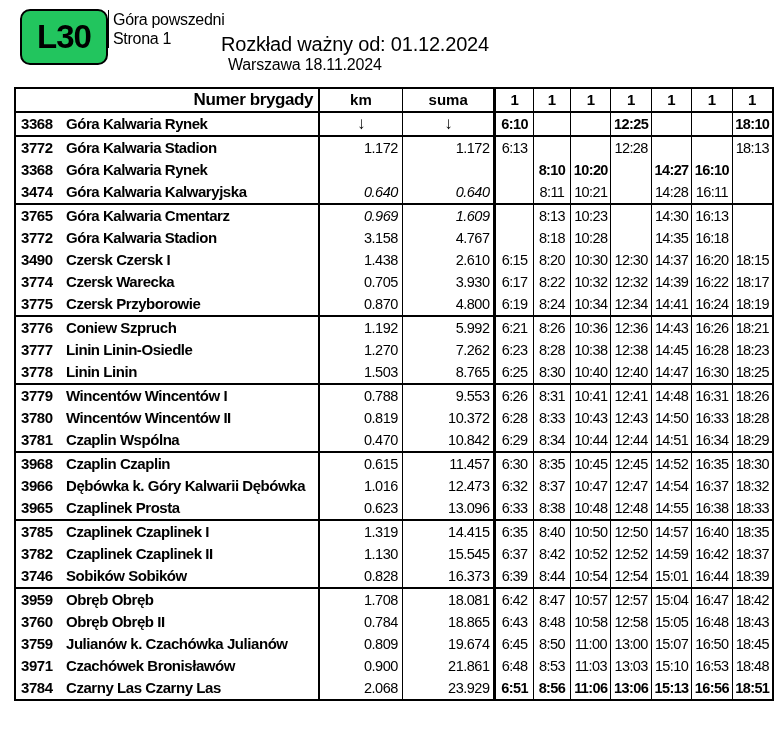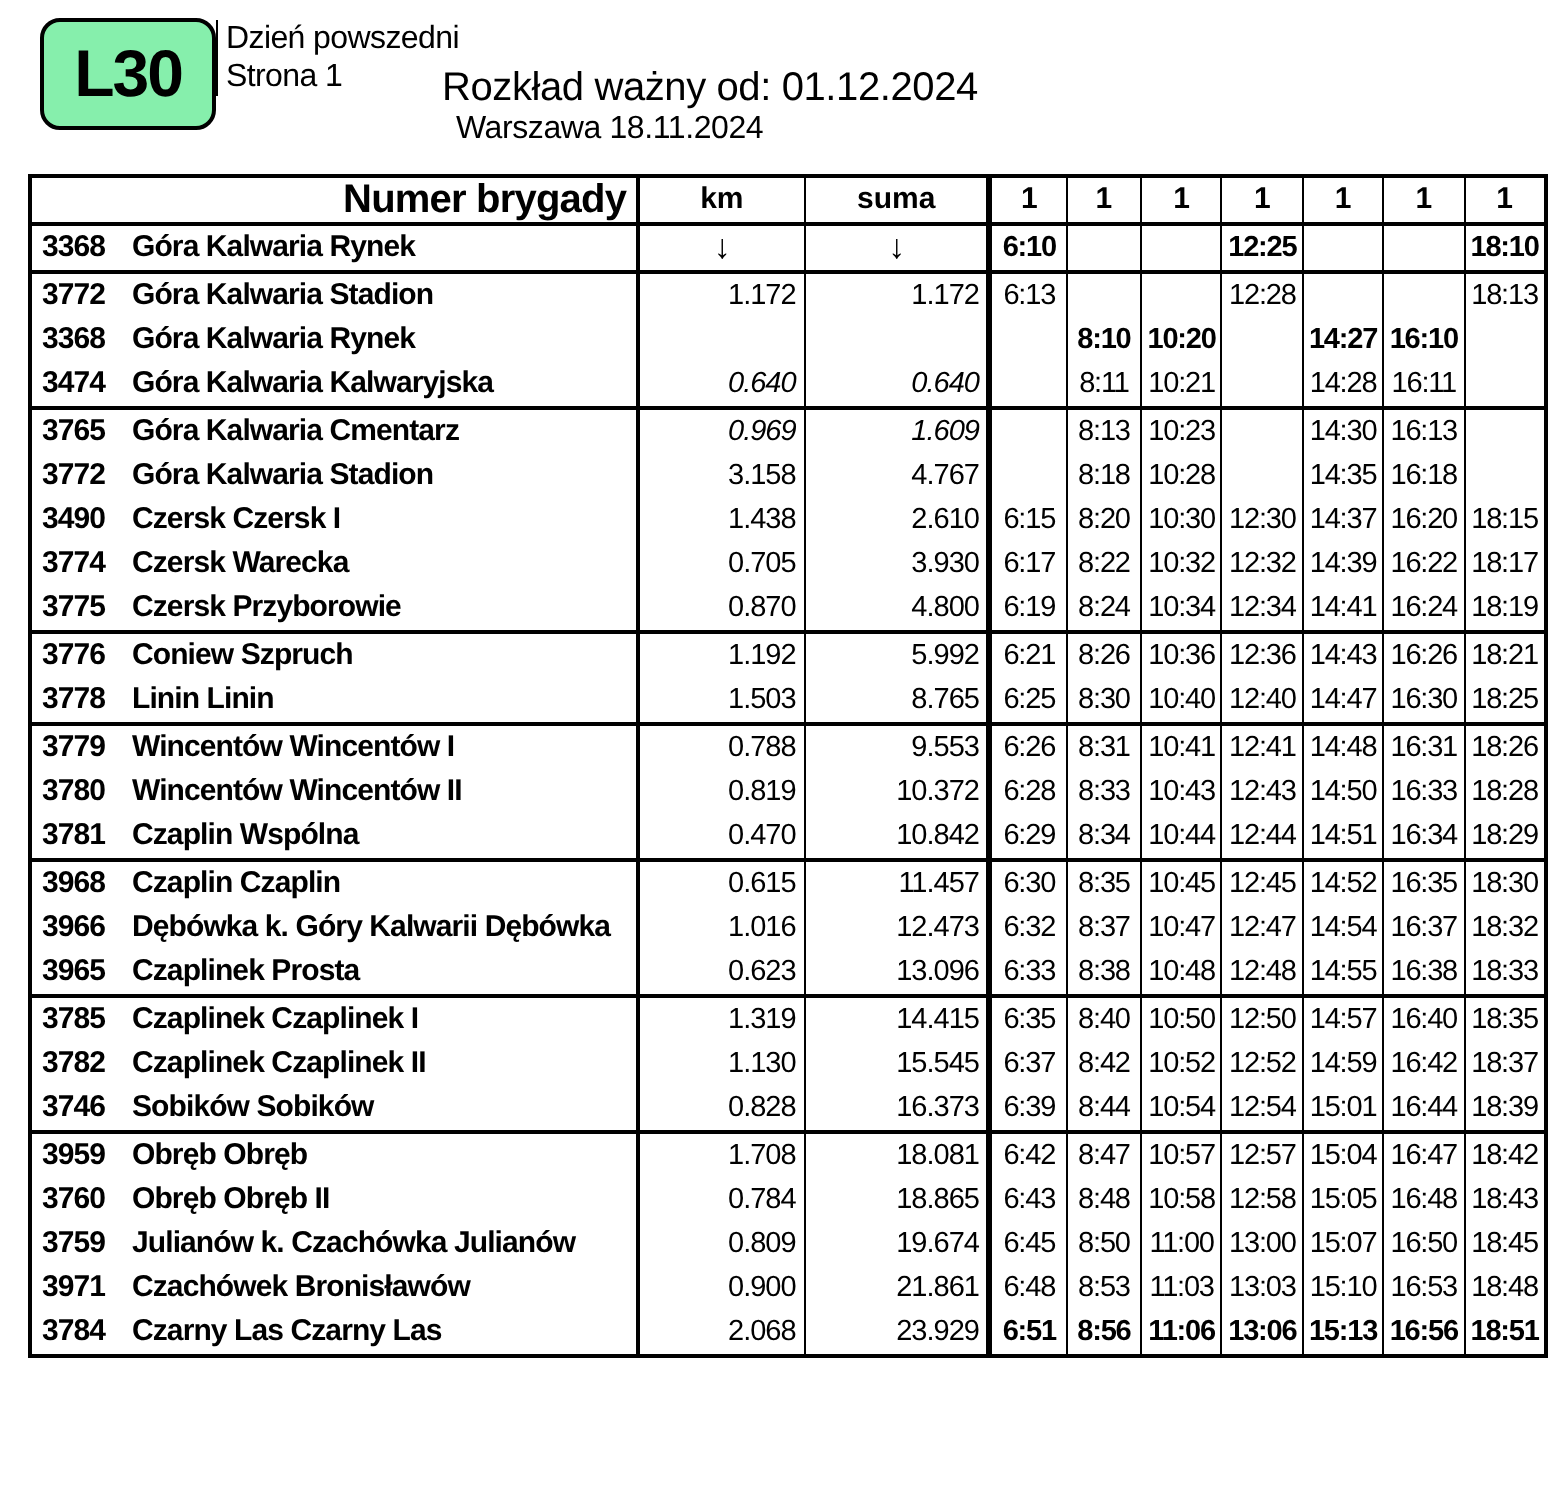--- a/index.html
+++ b/index.html
@@ -5,21 +5,21 @@
   html,body { margin:0; padding:0; }
   body {
     width:774px; height:750px; position:relative;
     background:#ffffff; color:#000;
     font-family:"Liberation Sans", sans-serif;
     overflow:hidden;
   }
   
   .badge {
     position:absolute; left:20px; top:9px; width:84px; height:52px;
-    border:2.5px solid #000; border-radius:10px; background:#86efac;
+    border:2.5px solid #000; border-radius:10px; background:#22c55e;
     display:flex; align-items:center; justify-content:center;
     font-size:33px; font-weight:bold; letter-spacing:-1px;
   }
   .day-block {
     position:absolute; left:108px; top:10px;
     border-left:1px solid #000; padding-left:4px;
     font-size:16px; line-height:19px; letter-spacing:-0.3px;
   }
   .validity {
     position:absolute; left:221px; top:33px;
@@ -38,40 +38,40 @@
   }
   thead th { border-bottom:2.5px solid #000; font-weight:bold; }
   tr.sep td { border-top:2px solid #000; }
   .v1 { border-left:1px solid #000; }
   .v2 { border-left:2px solid #000; }
   .v3 { border-left:3px solid #000; }
   .c-name { width:306px; }
   .c-km   { width:54px; }
   .c-suma { width:69px; }
   .c-time { width:43px; }
-  th.corner { text-align:right; padding-right:5px; font-size:20px; letter-spacing:-0.4px; }
+  th.corner { text-align:right; padding-right:5px; font-size:17px; letter-spacing:-0.4px; }
   th.small  { text-align:center; font-size:15px; }
   .name-cell {
     text-align:left; padding-left:5px; font-weight:bold;
     font-size:15px; letter-spacing:-0.45px;
   }
   .code { display:inline-block; min-width:35px; margin-right:10px; }
   .num  { text-align:right; padding-right:4px; font-size:14.5px; letter-spacing:-0.5px; }
   .num.it { font-style:italic;padding-left:32px; }
   .num.arrow { text-align:center; padding-right:0; font-weight:bold; font-size:17px; }
   .time { text-align:center; font-size:14.5px; letter-spacing:-0.6px; }
   .time.b { font-weight:bold; }
 </style>
 </head>
 <body>
 
 <div class="badge">L30</div>
 
 <div class="day-block">
-  <div>Dzień powszedni</div>
+  <div>Góra powszedni</div>
   <div>Strona 1</div>
 </div>
 
 <div class="validity">Rozkład ważny od: 01.12.2024</div>
 <div class="citydate">Warszawa 18.11.2024</div>
 
 <div class="tt-wrap">
   <table>
     <thead>
       <tr id="header-row">
@@ -202,20 +202,32 @@
           <td class="num c-suma v1">5.992</td>
           <td class="time c-time v3">6:21</td>
           <td class="time c-time v1">8:26</td>
           <td class="time c-time v1">10:36</td>
           <td class="time c-time v1">12:36</td>
           <td class="time c-time v1">14:43</td>
           <td class="time c-time v1">16:26</td>
           <td class="time c-time v1">18:21</td>
         </tr>
         <tr>
+          <td class="name-cell c-name"><span class="code">3777</span><span class="sname">Linin Linin-Osiedle</span></td>
+          <td class="num c-km v2">1.270</td>
+          <td class="num c-suma v1">7.262</td>
+          <td class="time c-time v3">6:23</td>
+          <td class="time c-time v1">8:28</td>
+          <td class="time c-time v1">10:38</td>
+          <td class="time c-time v1">12:38</td>
+          <td class="time c-time v1">14:45</td>
+          <td class="time c-time v1">16:28</td>
+          <td class="time c-time v1">18:23</td>
+        </tr>
+        <tr>
           <td class="name-cell c-name"><span class="code">3778</span><span class="sname">Linin Linin</span></td>
           <td class="num c-km v2">1.503</td>
           <td class="num c-suma v1">8.765</td>
           <td class="time c-time v3">6:25</td>
           <td class="time c-time v1">8:30</td>
           <td class="time c-time v1">10:40</td>
           <td class="time c-time v1">12:40</td>
           <td class="time c-time v1">14:47</td>
           <td class="time c-time v1">16:30</td>
           <td class="time c-time v1">18:25</td>

